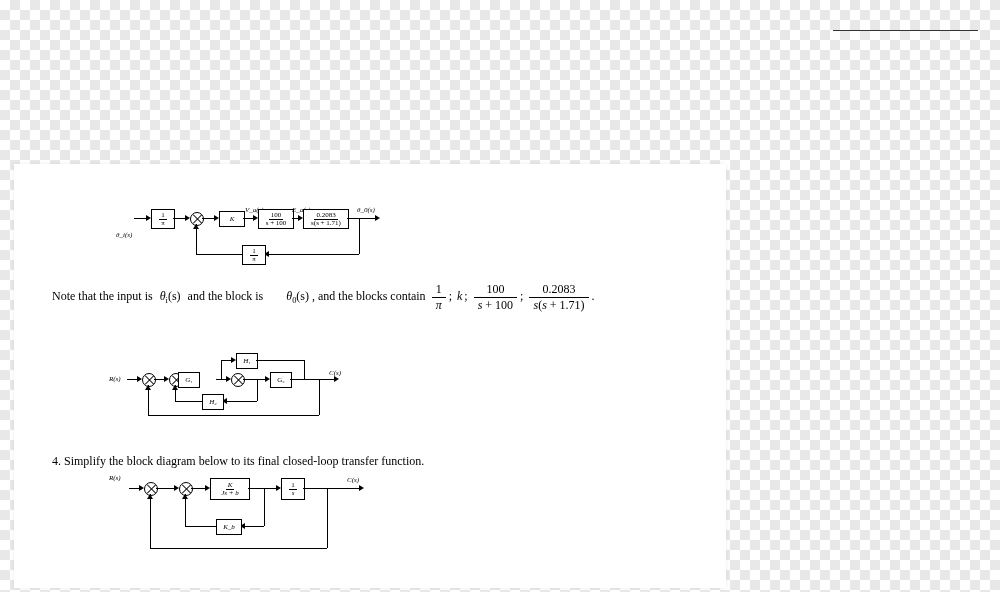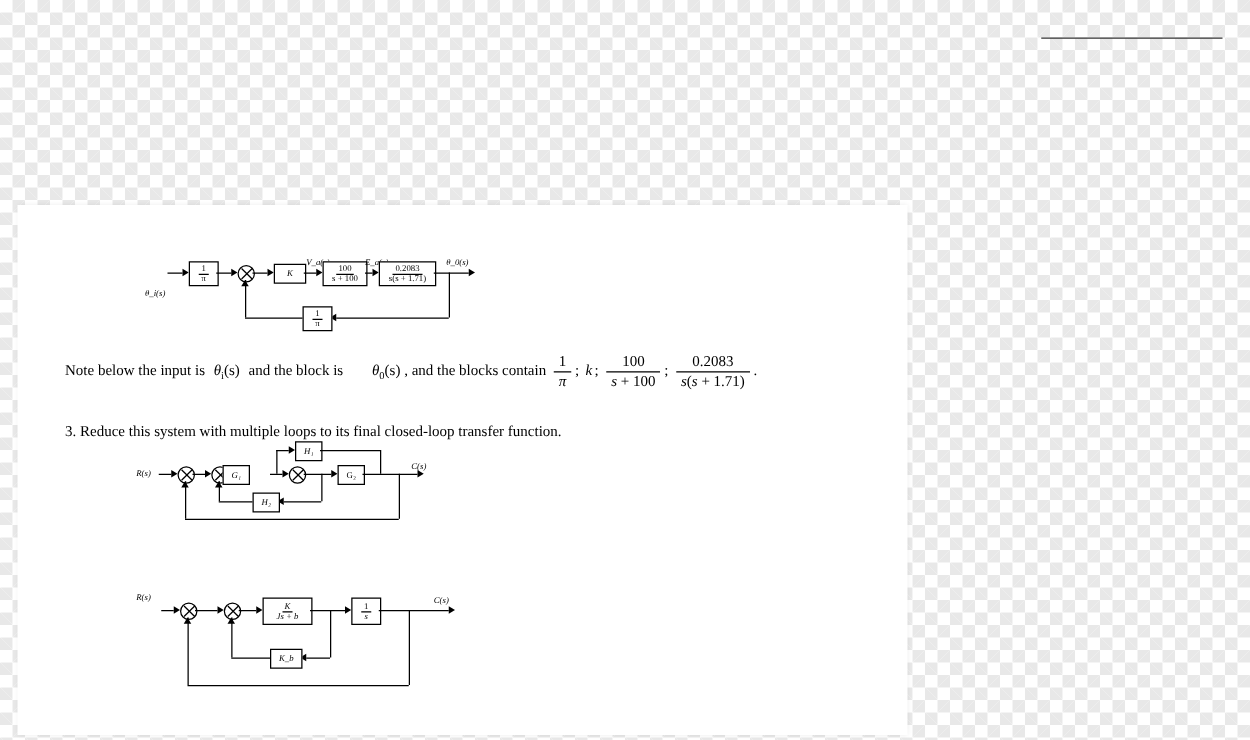--- a/index.html
+++ b/index.html
@@ -200,21 +200,21 @@
           <span class="top">1</span>
           <span class="bot">π</span>
         </span>
     </div>
     <div class="wire-h" style="left:82px; top:50px; width:46px;"></div>
     <div class="wire-v" style="left:82px; top:20px; height:30px;"></div>
     <div class="arrow-u" style="left:79px; top:20px;"></div>
   </div>
 
   <div class="note" style="left:38px; top:118px;">
-    <span>Note below the input is</span>
+    <span>Note that the input is</span>
     <span style="margin-left:4px;">
       <span class="theta">θ</span><span class="sub">i</span><span>(s)</span>
     </span>
     <span style="margin-left:4px;">and the block is</span>
     <span style="margin-left:20px;">
       <span class="theta">θ</span><span class="sub">0</span><span>(s)</span>
     </span><span>, and the blocks contain</span>
 
     <span class="frac">
       <span class="num">1</span>
@@ -224,24 +224,20 @@
     <span class="frac">
       <span class="num">100</span>
       <span class="den"><span class="math-i">s</span> + 100</span>
     </span><span>;</span>
     <span class="frac">
       <span class="num">0.2083</span>
       <span class="den"><span class="math-i">s</span>(<span class="math-i">s</span> + 1.71)</span>
     </span><span>.</span>
   </div>
 
-  <div class="q-line" style="left:38px; top:174px;">
-    <span>3.</span>
-    <span>Reduce this system with multiple loops to its final closed-loop transfer function.</span>
-  </div>
 
   <div class="diag" style="left:95px; top:189px; width:260px; height:70px;">
     <span class="lbl" style="left:0px; top:22px;">R(s)</span>
 
     <div class="wire-h" style="left:18px; top:26px; width:10px;"></div>
     <div class="arrow-r" style="left:28px; top:23px;"></div>
     <div class="sum x" style="left:33px; top:20px;"></div>
     <div class="wire-h" style="left:45px; top:26px; width:10px;"></div>
     <div class="arrow-r" style="left:55px; top:23px;"></div>
     <div class="sum x" style="left:60px; top:20px;"></div>
@@ -272,20 +268,24 @@
     <div class="wire-h" style="left:66px; top:48px; width:27px;"></div>
     <div class="wire-v" style="left:66px; top:32px; height:16px;"></div>
     <div class="arrow-u" style="left:63px; top:32px;"></div>
 
     <div class="wire-v" style="left:210px; top:26px; height:36px;"></div>
     <div class="wire-h" style="left:39px; top:62px; width:171px;"></div>
     <div class="wire-v" style="left:39px; top:32px; height:30px;"></div>
     <div class="arrow-u" style="left:36px; top:32px;"></div>
   </div>
 
+  <div class="q-line" style="left:38px; top:290px;">
+    <span>4.</span>
+    <span>Simplify the block diagram below to its final closed-loop transfer function.</span>
+  </div>
 
   <div class="diag" style="left:95px; top:302px; width:320px; height:95px;">
     <span class="lbl" style="left:0px; top:8px;">R(s)</span>
     <div class="wire-h" style="left:20px; top:22px; width:10px;"></div>
     <div class="arrow-r" style="left:30px; top:19px;"></div>
     <div class="sum x" style="left:35px; top:16px;"></div>
     <div class="wire-h" style="left:47px; top:22px; width:18px;"></div>
     <div class="arrow-r" style="left:65px; top:19px;"></div>
     <div class="sum x" style="left:70px; top:16px;"></div>
     <div class="wire-h" style="left:82px; top:22px; width:14px;"></div>

